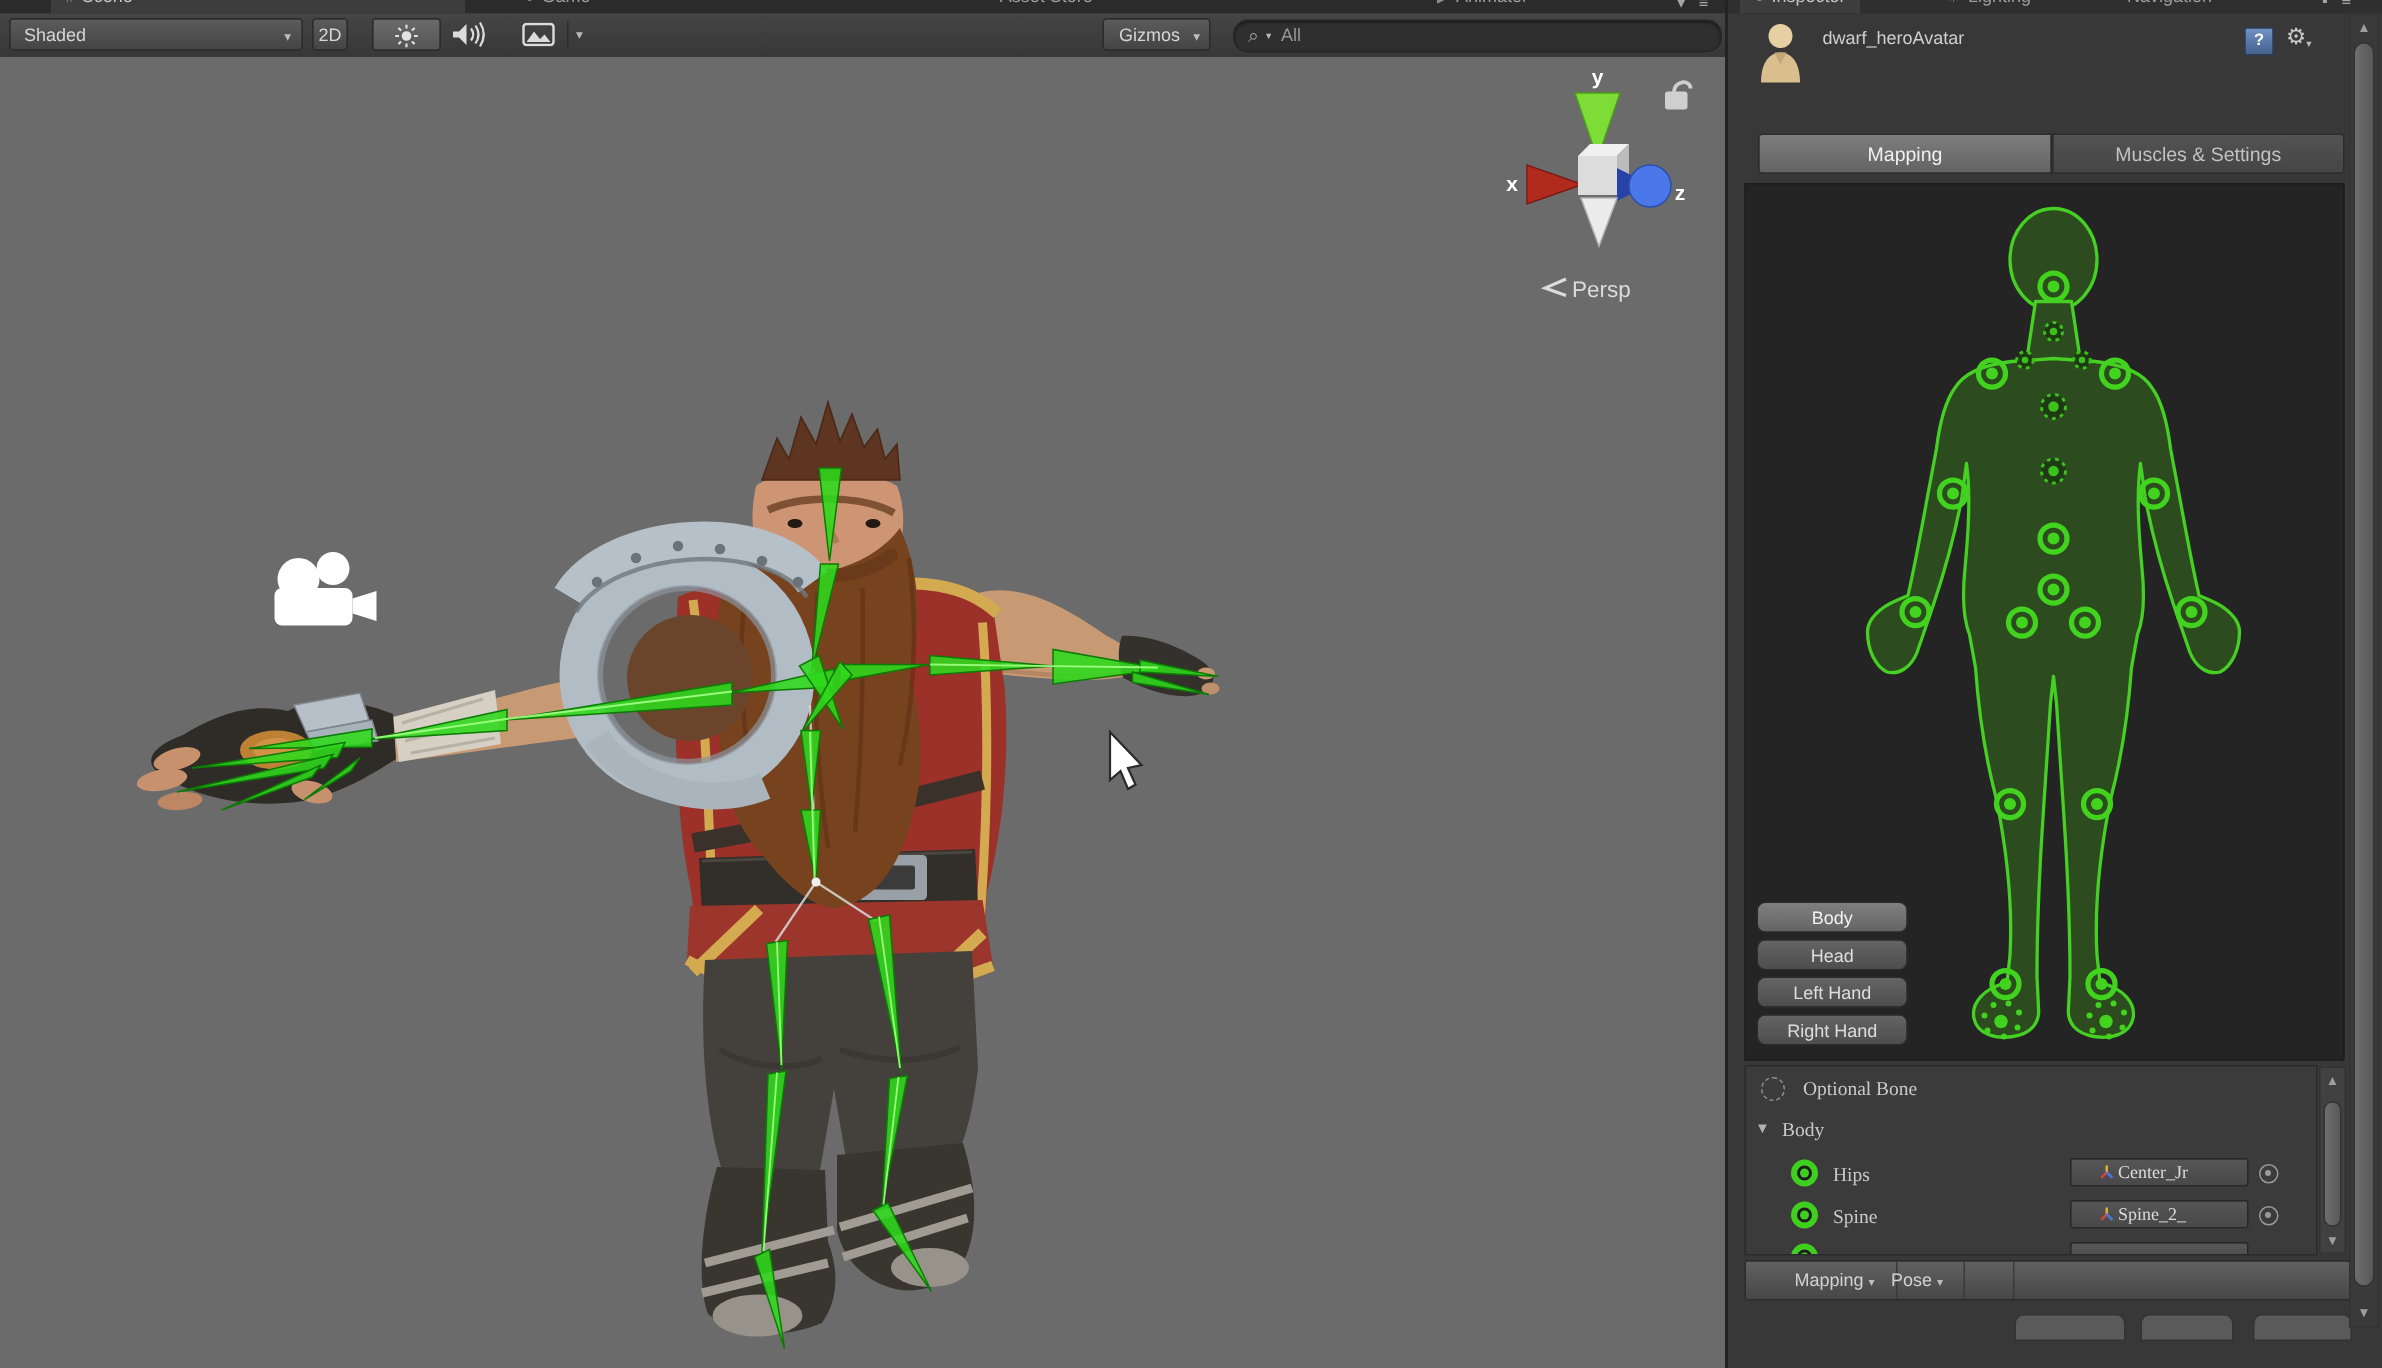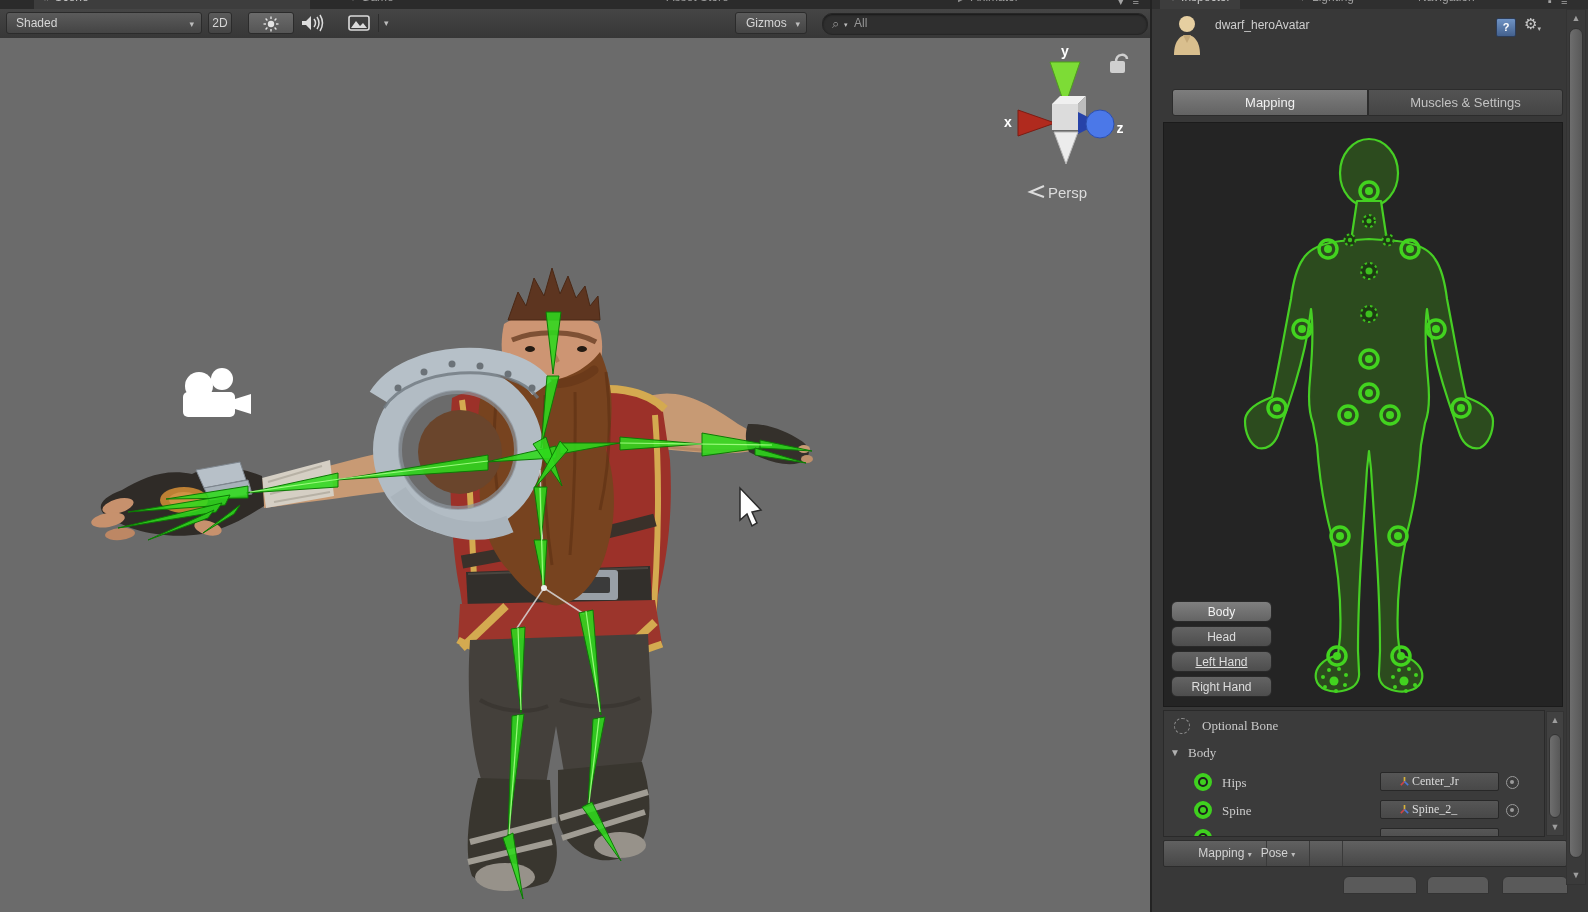--- a/index.html
+++ b/index.html
@@ -420,21 +420,21 @@
               <circle cx="1408" cy="668" r="2"></circle>
             <circle cx="1415" cy="674" r="2"></circle>
               <circle cx="1414" cy="684" r="2"></circle>
               <circle cx="1405" cy="690" r="2"></circle>
               <circle cx="1394" cy="686" r="2"></circle>
           </g>
         </g>
       </svg>
       <div class="part-btn active" style="top:478px;">Body</div>
       <div class="part-btn" style="top:503px;">Head</div>
-      <div class="part-btn" style="top:528px;text-decoration:underline;">Left Hand</div>
+      <div class="part-btn" style="top:528px;">Left Hand</div>
       <div class="part-btn" style="top:553px;">Right Hand</div>
     </div>
 
     <div id="bonelist" class="abs">
       <div class="dashed-circle" style="left:10px;top:7px;"></div>
       <div class="bl-text" style="left:38px;top:7px;">Optional Bone</div>
       <span class="bl-text" style="left:6px;top:36px;font-size:10px;color:#b0b0b0;">▼</span>
       <div class="bl-text" style="left:24px;top:34px;">Body</div>
 
       <div>
@@ -468,21 +468,21 @@
       <div class="obj-field" style="left:216px;top:117px;width:119px;"></div>
     </div>
 
     <div class="vscroll" style="left:394px;top:711px;width:18px;height:125px;">
       <div class="sarrow" style="top:3px;">▲</div>
       <div class="vthumb" style="top:22px;height:82px;"></div>
       <div class="sarrow" style="bottom:3px;">▼</div>
     </div>
 
     <div id="footerbar" class="abs">
-      <div class="menu-btn" style="left:0;width:82px;padding-left:20px;">
+      <div class="menu-btn" style="left:18px;width:82px;">
         <span>Mapping</span>
         <span class="caret" style="font-size:8px;">▾</span>
       </div>
       <div class="menu-btn" style="left:83px;width:62px;">
         <span>Pose</span>
         <span class="caret" style="font-size:8px;">▾</span>
       </div>
       <div class="menu-btn" style="left:178px;width:0;"></div>
     </div>
 

